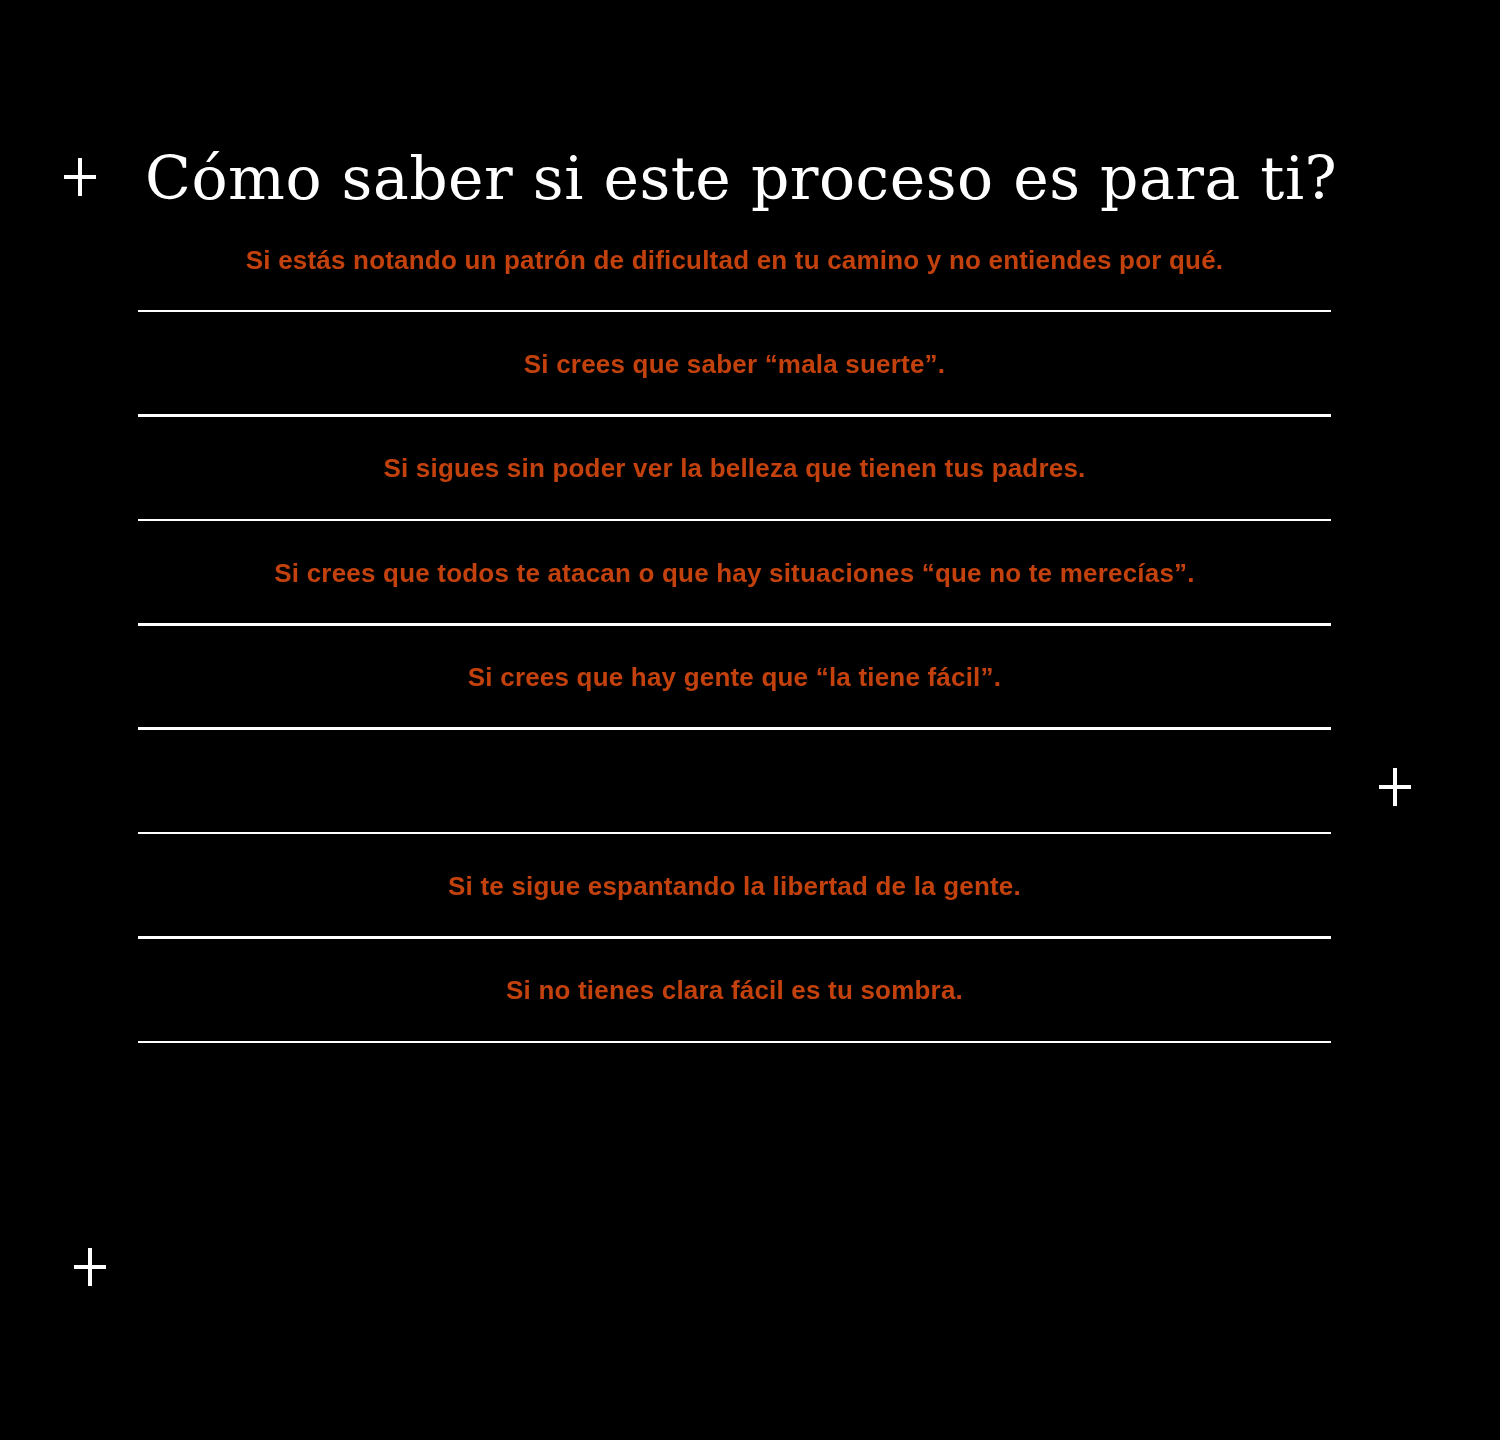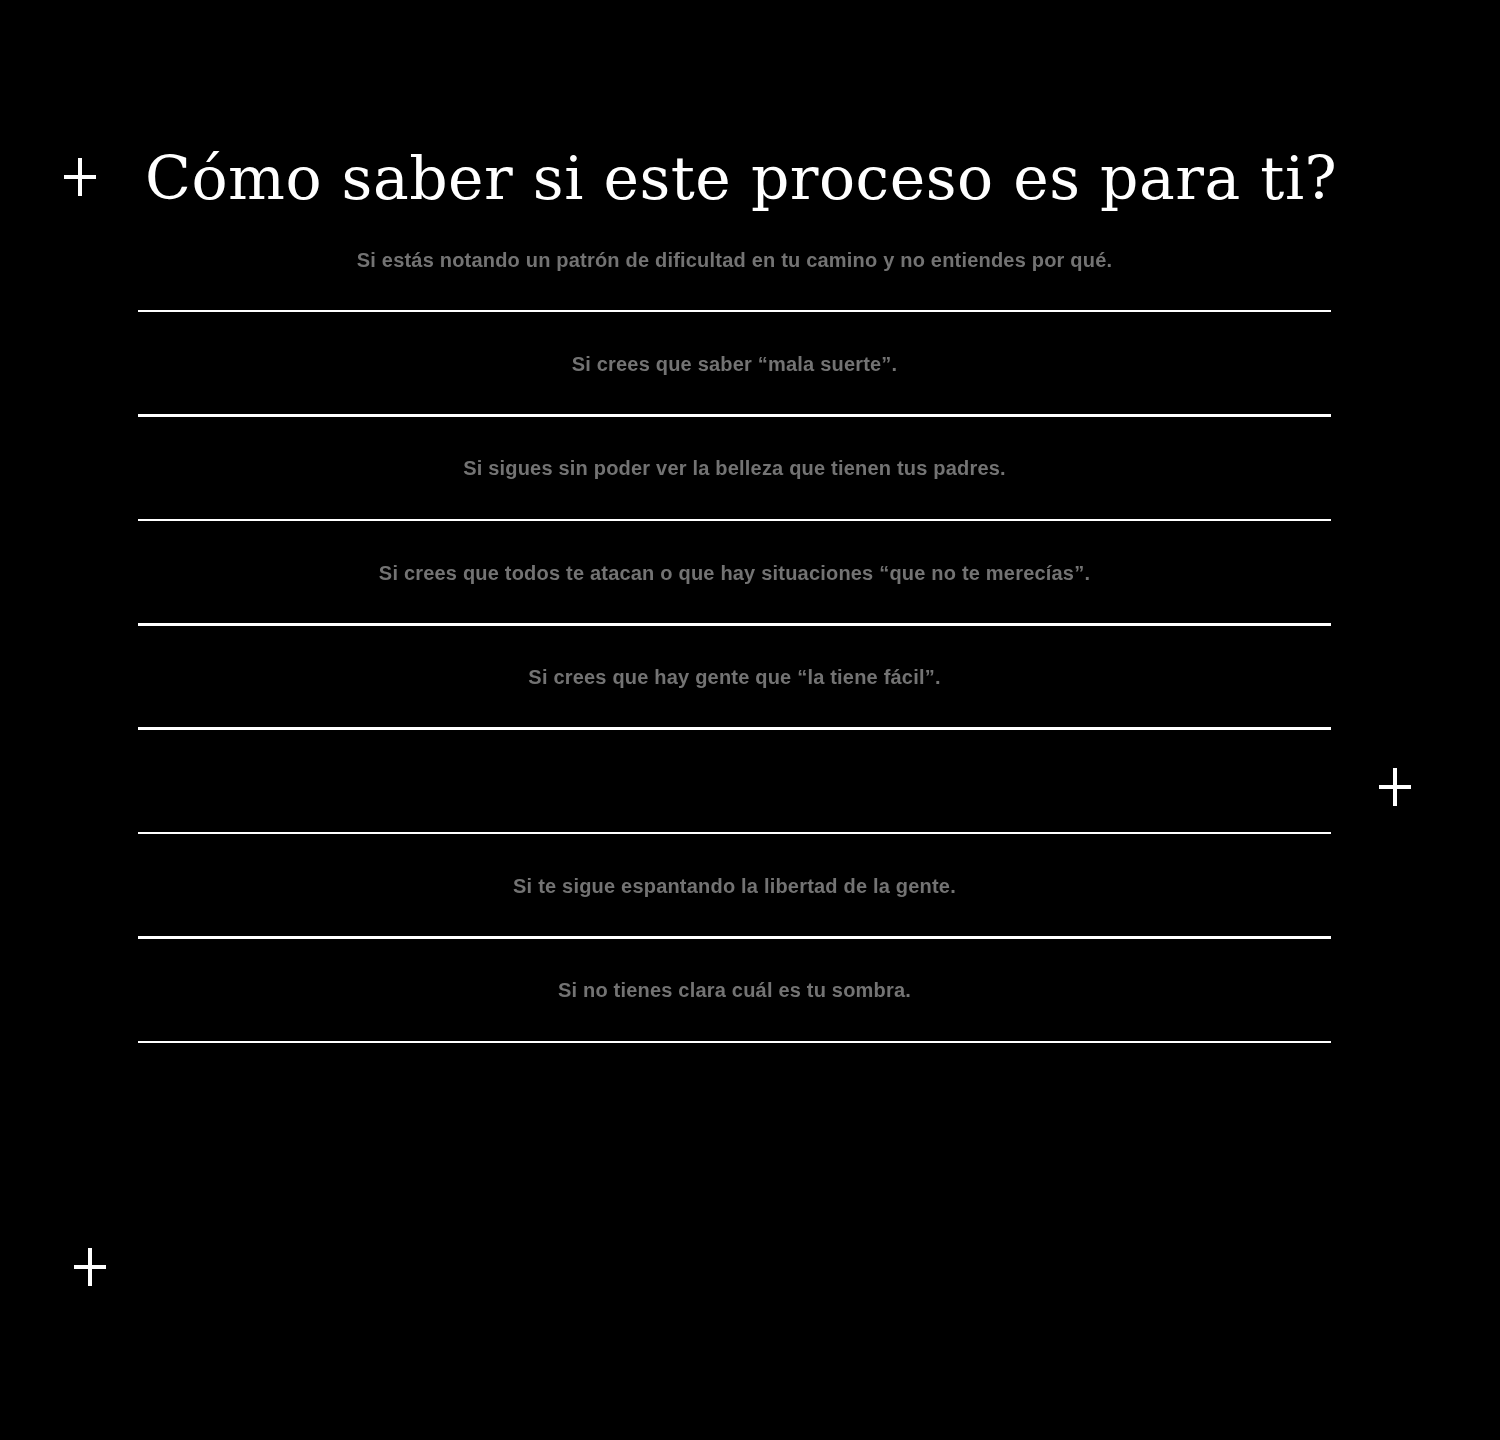--- a/index.html
+++ b/index.html
@@ -68,24 +68,24 @@
     width: 1193px;
   }
   .list-row {
     position: relative;
     height: 104.4px;
     display: flex;
     align-items: center;
     justify-content: center;
   }
   .item-text {
-    color: #737373;
+    color: #c2410c;
     font-family: "Liberation Sans", sans-serif;
     font-weight: 700;
-    font-size: 20px;
+    font-size: 26px;
     letter-spacing: 0.2px;
     text-align: left;
     white-space: nowrap;
   }
   .divider {
     position: absolute;
     left: 0;
     bottom: 0;
     width: 100%;
     height: 2.5px;
@@ -123,16 +123,16 @@
     <div class="divider"></div>
   </div>
     <div class="list-row">
     <div class="divider"></div>
   </div>
     <div class="list-row">
     <span class="item-text">Si te sigue espantando la libertad de la gente.</span>
     <div class="divider"></div>
   </div>
     <div class="list-row">
-    <span class="item-text">Si no tienes clara cuál es tu sombra.</span>
+    <span class="item-text">Si no tienes clara fácil es tu sombra.</span>
     <div class="divider"></div>
   </div>
   </div>
 
 </body></html>

